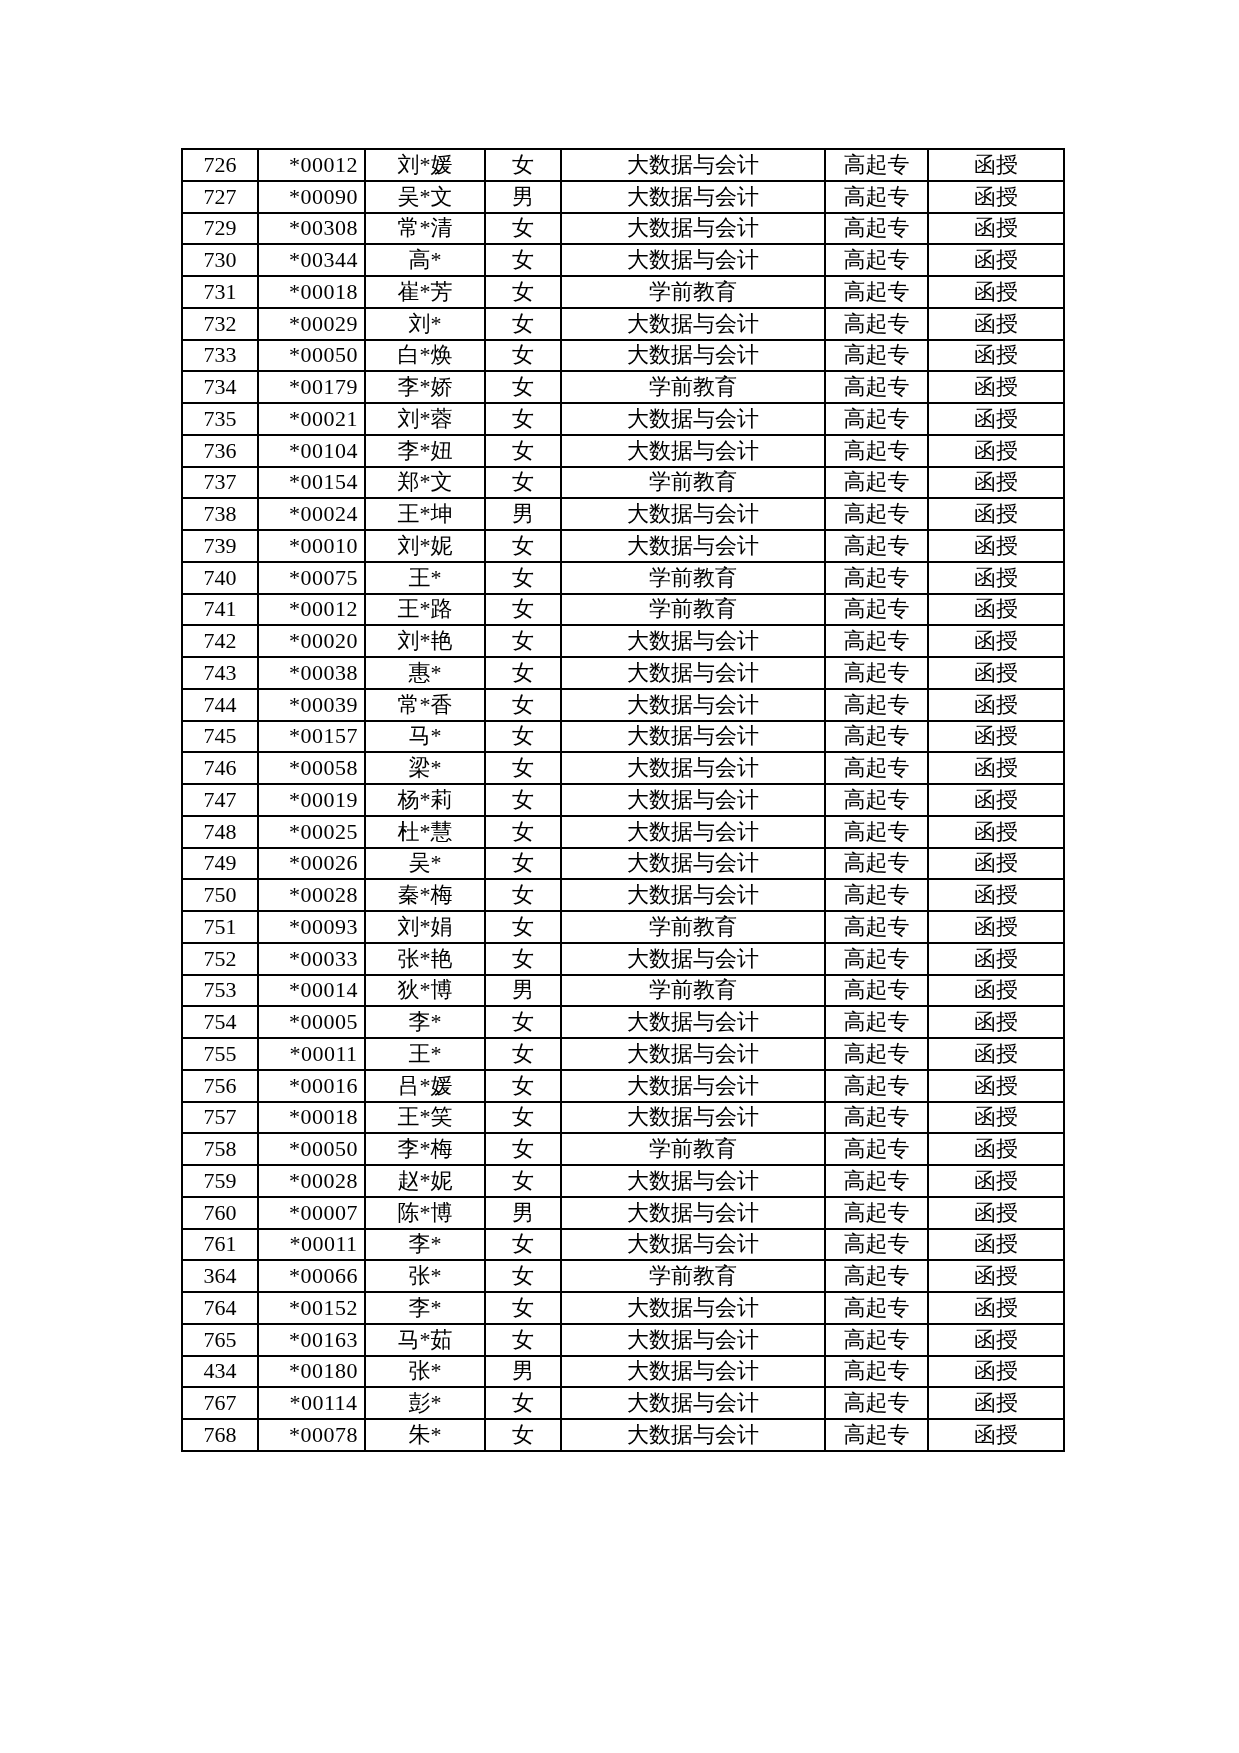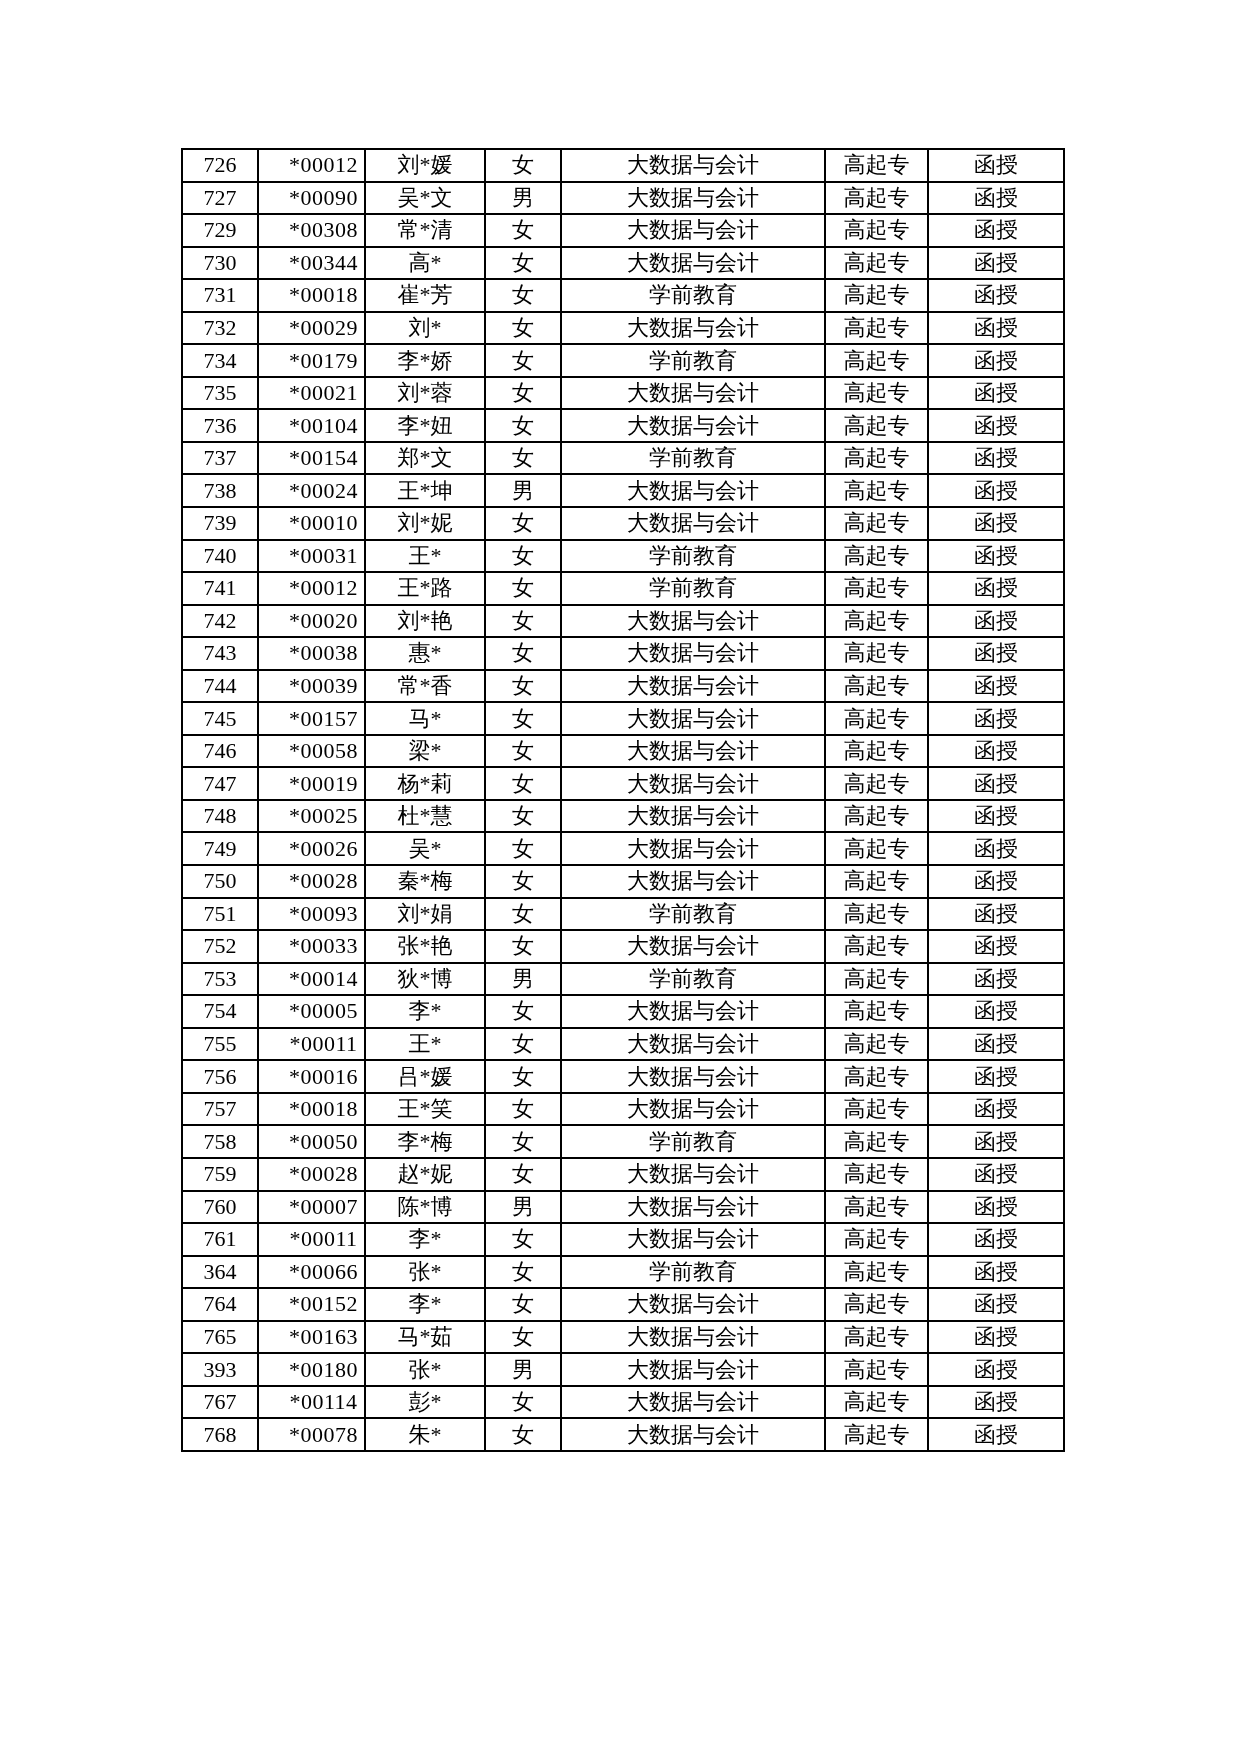--- a/index.html
+++ b/index.html
@@ -111,20 +111,29 @@
         <tr>
           <td class="col-seq-number">732</td>
           <td class="col-exam-id">*00029</td>
           <td class="col-name">刘*</td>
           <td class="col-gender">女</td>
           <td class="col-major">大数据与会计</td>
           <td class="col-level">高起专</td>
           <td class="col-study-mode">函授</td>
         </tr>
         <tr>
+          <td class="col-seq-number">733</td>
+          <td class="col-exam-id">*00050</td>
+          <td class="col-name">白*焕</td>
+          <td class="col-gender">女</td>
+          <td class="col-major">大数据与会计</td>
+          <td class="col-level">高起专</td>
+          <td class="col-study-mode">函授</td>
+        </tr>
+        <tr>
           <td class="col-seq-number">734</td>
           <td class="col-exam-id">*00179</td>
           <td class="col-name">李*娇</td>
           <td class="col-gender">女</td>
           <td class="col-major">学前教育</td>
           <td class="col-level">高起专</td>
           <td class="col-study-mode">函授</td>
         </tr>
         <tr>
           <td class="col-seq-number">735</td>
@@ -166,21 +175,21 @@
           <td class="col-seq-number">739</td>
           <td class="col-exam-id">*00010</td>
           <td class="col-name">刘*妮</td>
           <td class="col-gender">女</td>
           <td class="col-major">大数据与会计</td>
           <td class="col-level">高起专</td>
           <td class="col-study-mode">函授</td>
         </tr>
         <tr>
           <td class="col-seq-number">740</td>
-          <td class="col-exam-id">*00031</td>
+          <td class="col-exam-id">*00075</td>
           <td class="col-name">王*</td>
           <td class="col-gender">女</td>
           <td class="col-major">学前教育</td>
           <td class="col-level">高起专</td>
           <td class="col-study-mode">函授</td>
         </tr>
         <tr>
           <td class="col-seq-number">741</td>
           <td class="col-exam-id">*00012</td>
           <td class="col-name">王*路</td>
@@ -390,21 +399,21 @@
         <tr>
           <td class="col-seq-number">765</td>
           <td class="col-exam-id">*00163</td>
           <td class="col-name">马*茹</td>
           <td class="col-gender">女</td>
           <td class="col-major">大数据与会计</td>
           <td class="col-level">高起专</td>
           <td class="col-study-mode">函授</td>
         </tr>
         <tr>
-          <td class="col-seq-number">393</td>
+          <td class="col-seq-number">434</td>
           <td class="col-exam-id">*00180</td>
           <td class="col-name">张*</td>
           <td class="col-gender">男</td>
           <td class="col-major">大数据与会计</td>
           <td class="col-level">高起专</td>
           <td class="col-study-mode">函授</td>
         </tr>
         <tr>
           <td class="col-seq-number">767</td>
           <td class="col-exam-id">*00114</td>

